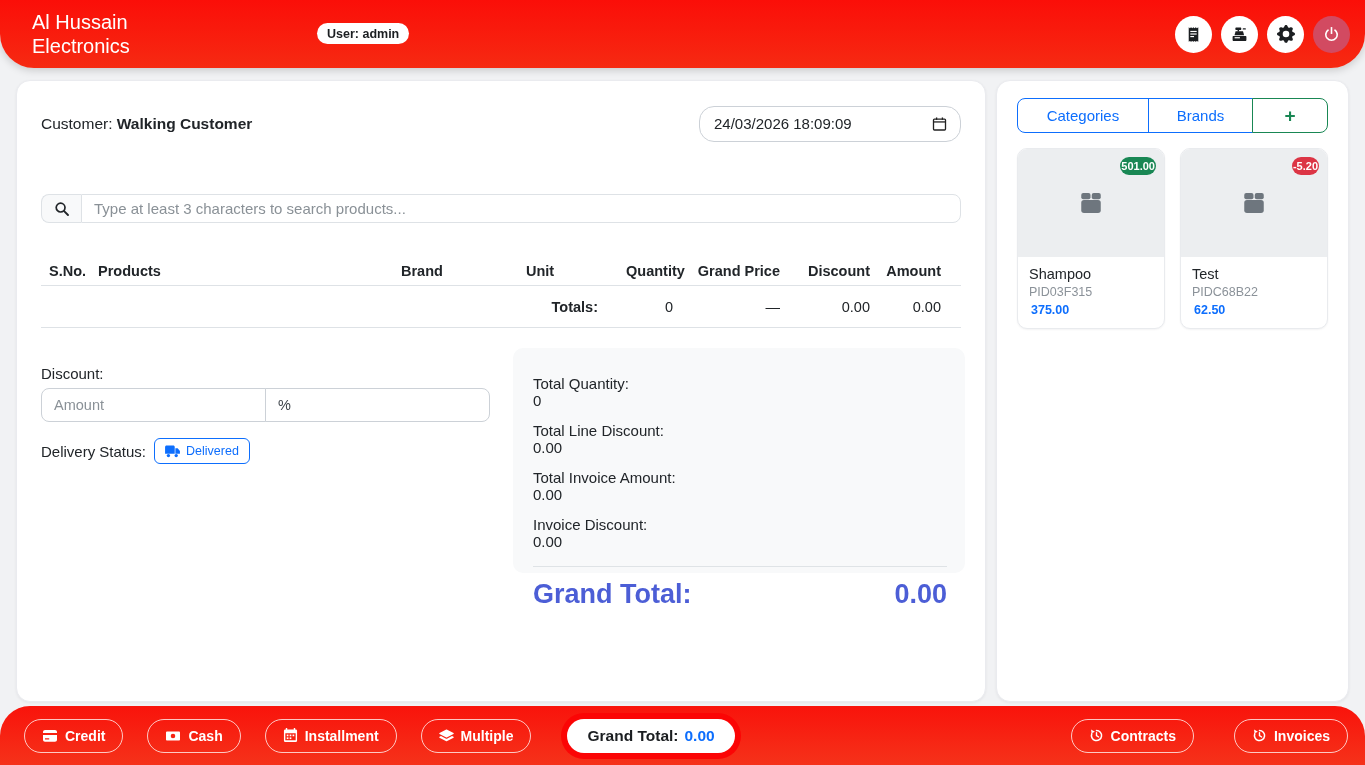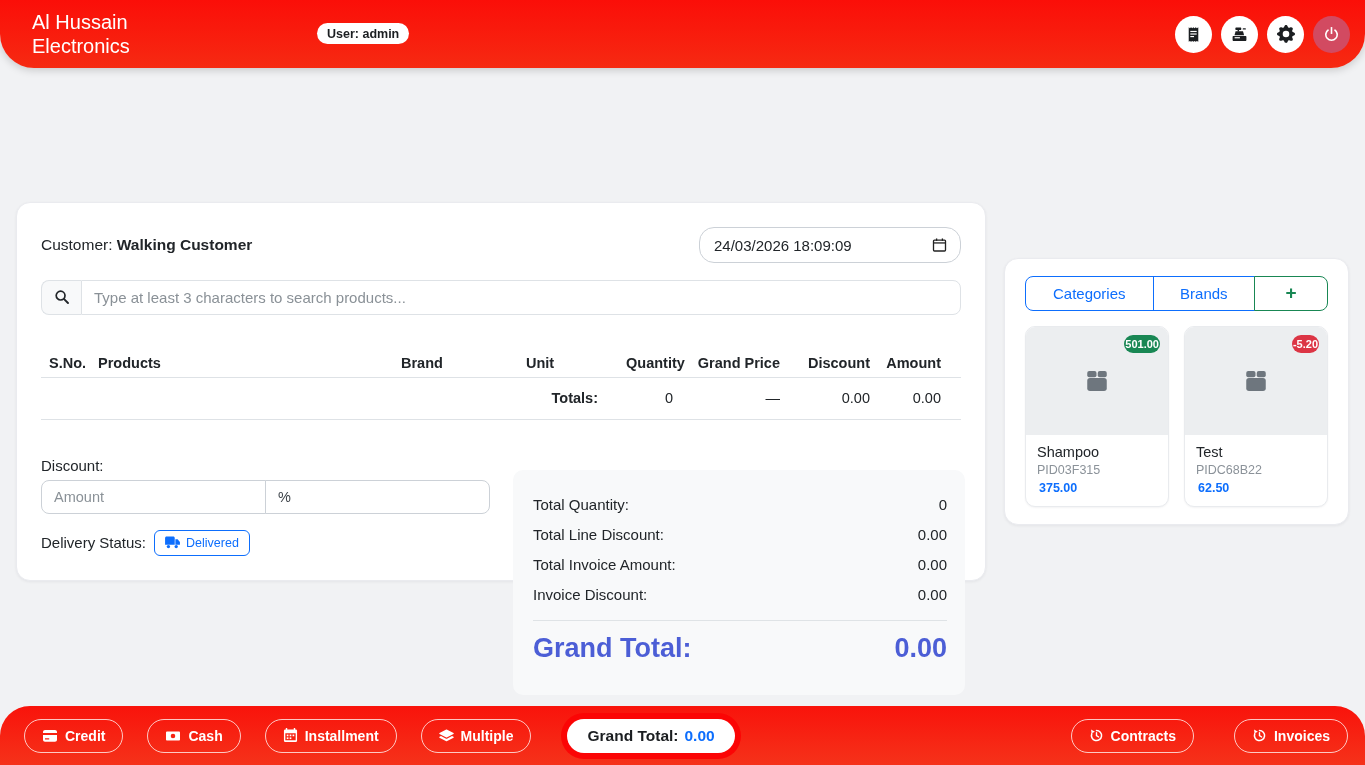--- a/index.html
+++ b/index.html
@@ -27,40 +27,40 @@
     font-size:12.5px; font-weight:bold; color:#1b1e21;
     display:flex; align-items:center;
   }
   .hdr-icons { margin-left:auto; margin-right:15px; display:flex; gap:9px; }
   .icon-circle {
     width:37px; height:37px; border-radius:50%; background:#fff;
     display:flex; align-items:center; justify-content:center; cursor:pointer;
   }
   .icon-circle.power { background:#d24a61; }
   
-  .main { position:absolute; top:80px; left:16px; right:16px; height:622px; display:flex; gap:18px;align-items:center; }
+  .main { position:absolute; top:80px; left:16px; right:16px; height:622px; display:flex; gap:10px; }
   .card-panel {
     background:#fff; border:1px solid #eaebef; border-radius:14px;
     box-shadow:0 1px 3px rgba(20,20,40,.06);
   }
   .invoice-panel { width:970px; padding:24px; position:relative; }
   .catalog-panel { flex:1; padding:17px 20px; }
   
   .cust-row { display:flex; align-items:center; justify-content:space-between; height:37px; }
   .cust-line { font-size:15.5px; }
   .cust-line b { font-weight:bold; }
   .date-wrap { position:relative; }
   .date-input {
     width:262px; height:36px; border:1px solid #ccd1d7; border-radius:15px;
     padding:0 40px 0 14px; font-size:15px; color:#212529;
     font-family:"Liberation Sans",sans-serif; background:#fff;
   }
   .date-cal { position:absolute; right:14px; top:10px; }
   
-  .search-group { display:flex; margin-top:16px; height:35px;border-radius:6px; }
+  .search-group { display:flex; margin-top:52px; height:29px;border-radius:6px; }
   .search-addon {
     width:40px; background:#f8f9fa; border:1px solid #dee2e6; border-right:none;
     border-radius:8px 0 0 8px; display:flex; align-items:center; justify-content:center;
   }
   .search-input {
     flex:1; border:1px solid #dee2e6; border-radius:0 8px 8px 0;
     padding:0 12px; font-size:15px; color:#212529; font-family:"Liberation Sans",sans-serif;
   }
   .search-input::placeholder { color:#8a9197; }
   
@@ -93,21 +93,21 @@
     display:flex; align-items:center; gap:6px;
     border:1px solid #0d6efd; border-radius:6px; background:#fff;
     color:#0d6efd; font-size:12.5px; padding:5px 10px; cursor:pointer;
     font-family:"Liberation Sans",sans-serif;
   }
   
   .summary-box {
     position:absolute; left:496px; top:267px; width:452px; height:225px;
     background:#f8f9fa; border-radius:10px; padding:20px 18px 0 20px;
   }
-  .sum-row { display:flex; justify-content:space-between; font-size:15px; padding:6.5px 0; }
+  .sum-row { display:flex; justify-content:space-between; font-size:15px; padding:6.5px 0;flex-direction:column; }
   .sum-divider { border-top:1px solid #dfe3e6; margin-top:10px; }
   .grand-row {
     display:flex; justify-content:space-between; margin-top:12px;
     font-size:27px; font-weight:bold; color:#4c5ed6;
   }
   
   .tab-group { display:flex; height:35px; }
   .tab-btn {
     border:1px solid #0d6efd; background:#fff; color:#0d6efd;
     font-size:15px; font-family:"Liberation Sans",sans-serif; cursor:pointer;

